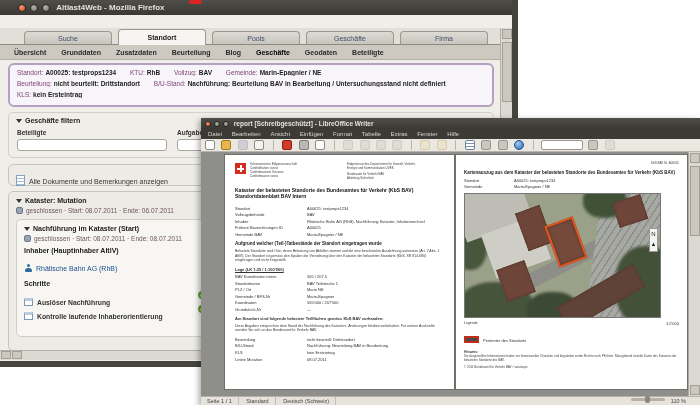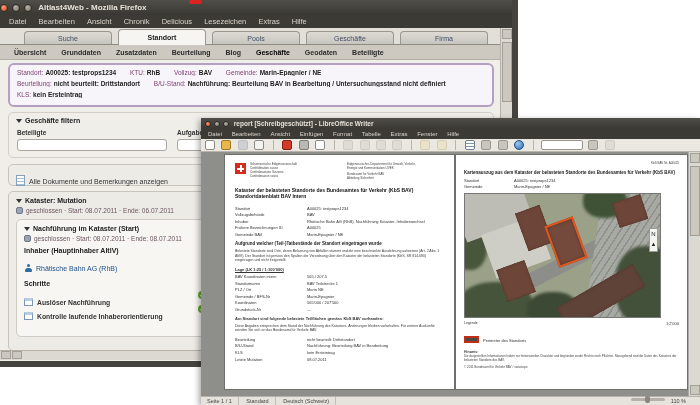--- a/index.html
+++ b/index.html
@@ -14,21 +14,21 @@
   .winbtn { display:inline-block; border-radius:50%; width:8px; height:8px; margin-right:4px;
             border:1px solid #2b2a26; vertical-align:middle; }
   .winbtn.close { background:radial-gradient(circle at 35% 30%, #f29b7a, #dd4814); }
   .winbtn.gray  { background:radial-gradient(circle at 35% 30%, #b7b2a6, #7a766c); }
 
   
   #ff { left:0; top:0; width:518px; height:367px; background:#f0eee9; }
   #ff-edge-r { left:512px; top:0; width:6px; height:367px; background:#46443f; }
   #ff-edge-b { left:0; top:361px; width:518px; height:6px; background:#46443f; }
   #ff-title { left:0; top:0; width:512px; height:15px; font-size:8px; font-weight:bold;
-              line-height:15px; padding-left:0; }
+              line-height:15px; padding-left:18px; }
   #ff-title .ttext { vertical-align:top; }
   #rec-dot { left:189px; top:0; width:13px; height:4px; background:#d22; border-radius:2px; }
   #ff-menu { left:0; top:15px; width:512px; height:13px; font-size:7.5px; line-height:13px; padding-left:4px; }
   #ff-tabstrip { left:0; top:28px; width:500px; height:17px; background:#e2dfd8;
                  border-bottom:1px solid #8d8a82; }
   .fftab { position:absolute; top:3px; height:13px; width:88px; text-align:center;
            font-size:7px; line-height:13px; color:#3e4e68;
            background:linear-gradient(#dedbd4,#c8c5be); border:1px solid #9a978f;
            border-bottom:none; border-radius:4px 4px 0 0; }
   .fftab.active { top:1px; height:16px; background:#f7f5f1; font-weight:bold; color:#222;
@@ -160,30 +160,20 @@
 </style>
 </head>
 <body>
 
 <section class="abs" id="ff">
   <div class="abs titlebar" id="ff-title">
     <span class="winbtn close"></span><span class="winbtn gray"></span><span class="winbtn gray"></span>
     <span class="ttext">Altlast4Web - Mozilla Firefox</span>
   </div>
   <div class="abs" id="rec-dot"></div>
-  <nav class="abs menubar" id="ff-menu">
-    <span>Datei</span>
-    <span>Bearbeiten</span>
-    <span>Ansicht</span>
-    <span>Chronik</span>
-    <span>Delicious</span>
-    <span>Lesezeichen</span>
-    <span>Extras</span>
-    <span>Hilfe</span>
-  </nav>
 
   <div class="abs" id="ff-tabstrip">
     <span class="fftab" style="left:24px">Suche</span>
     <span class="fftab active" style="left:118px">Standort</span>
     <span class="fftab" style="left:212px">Pools</span>
     <span class="fftab" style="left:306px">Geschäfte</span>
     <span class="fftab" style="left:400px">Firma</span>
   </div>
 
   <nav class="abs" id="ff-subnav">

